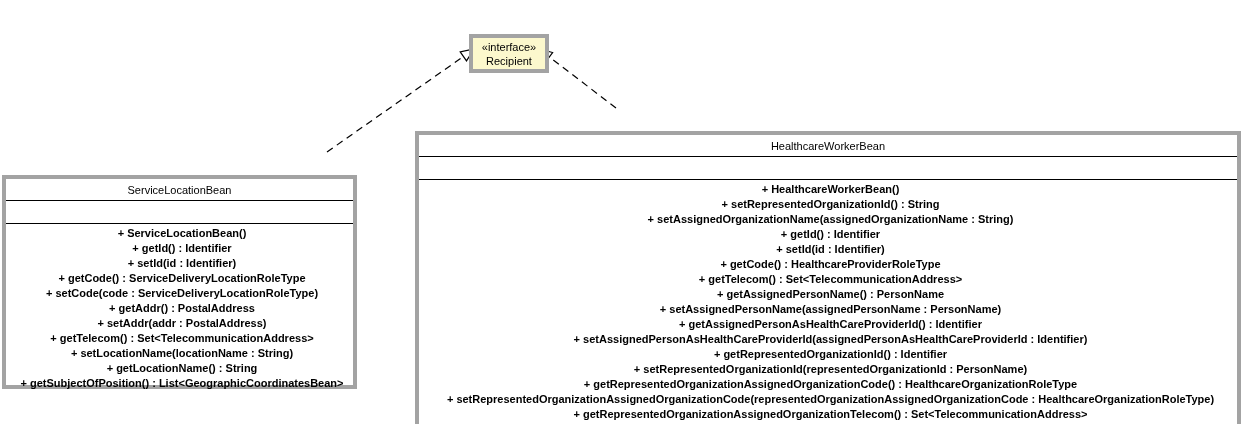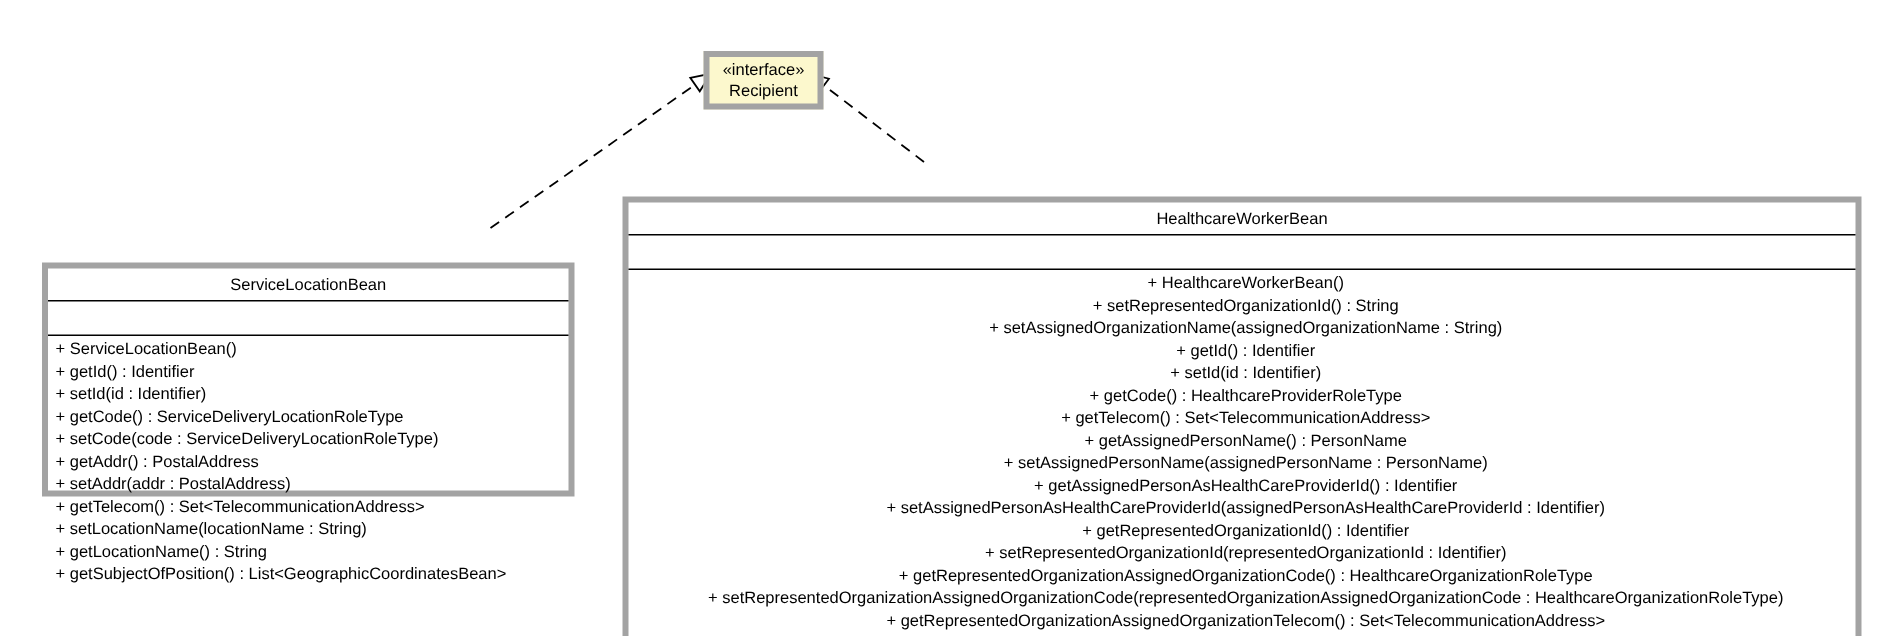--- a/index.html
+++ b/index.html
@@ -52,26 +52,27 @@
   }
   .uml-class .uml-attrs {
     box-sizing: border-box;
     height: 23px;
     border-bottom: 1px solid #000;
   }
   .uml-class .uml-methods {
     box-sizing: border-box;
     padding: 2px 0 0 5px;
     overflow: hidden;
+    font-weight: bold;
   }
   .uml-methods .member-line {
     line-height: 15px;
     white-space: nowrap;
   }
-  .slb-node { left: 28px;  top: 152px; width: 355px; height: 156px; }
+  .slb-node { left: 2px;  top: 152px; width: 355px; height: 214px; text-align: center; }
   .hwb-node { left: 415px; top: 108px; width: 826px; height: 305px; text-align: center; }
 </style>
 </head>
 <body>
 
 <div class="canvas">
 
   <svg class="edges-layer" viewBox="0 0 1255 424">
     <g>
       <line x1="327" y1="152" x2="463.4" y2="56.5" stroke="#000" stroke-width="1.2" stroke-dasharray="7 5"></line>
@@ -140,21 +141,21 @@
         <div class="member-line">+ getAssignedPersonName() : PersonName</div>
 
         <div class="member-line">+ setAssignedPersonName(assignedPersonName : PersonName)</div>
 
         <div class="member-line">+ getAssignedPersonAsHealthCareProviderId() : Identifier</div>
 
         <div class="member-line">+ setAssignedPersonAsHealthCareProviderId(assignedPersonAsHealthCareProviderId : Identifier)</div>
 
         <div class="member-line">+ getRepresentedOrganizationId() : Identifier</div>
 
-        <div class="member-line">+ setRepresentedOrganizationId(representedOrganizationId : Identifier)</div>
+        <div class="member-line">+ setRepresentedOrganizationId(representedOrganizationId : PersonName)</div>
 
         <div class="member-line">+ getRepresentedOrganizationAssignedOrganizationCode() : HealthcareOrganizationRoleType</div>
 
         <div class="member-line">+ setRepresentedOrganizationAssignedOrganizationCode(representedOrganizationAssignedOrganizationCode : HealthcareOrganizationRoleType)</div>
 
         <div class="member-line">+ getRepresentedOrganizationAssignedOrganizationTelecom() : Set&lt;TelecommunicationAddress&gt;</div>
       </div>
   </div>
 
 </div>

